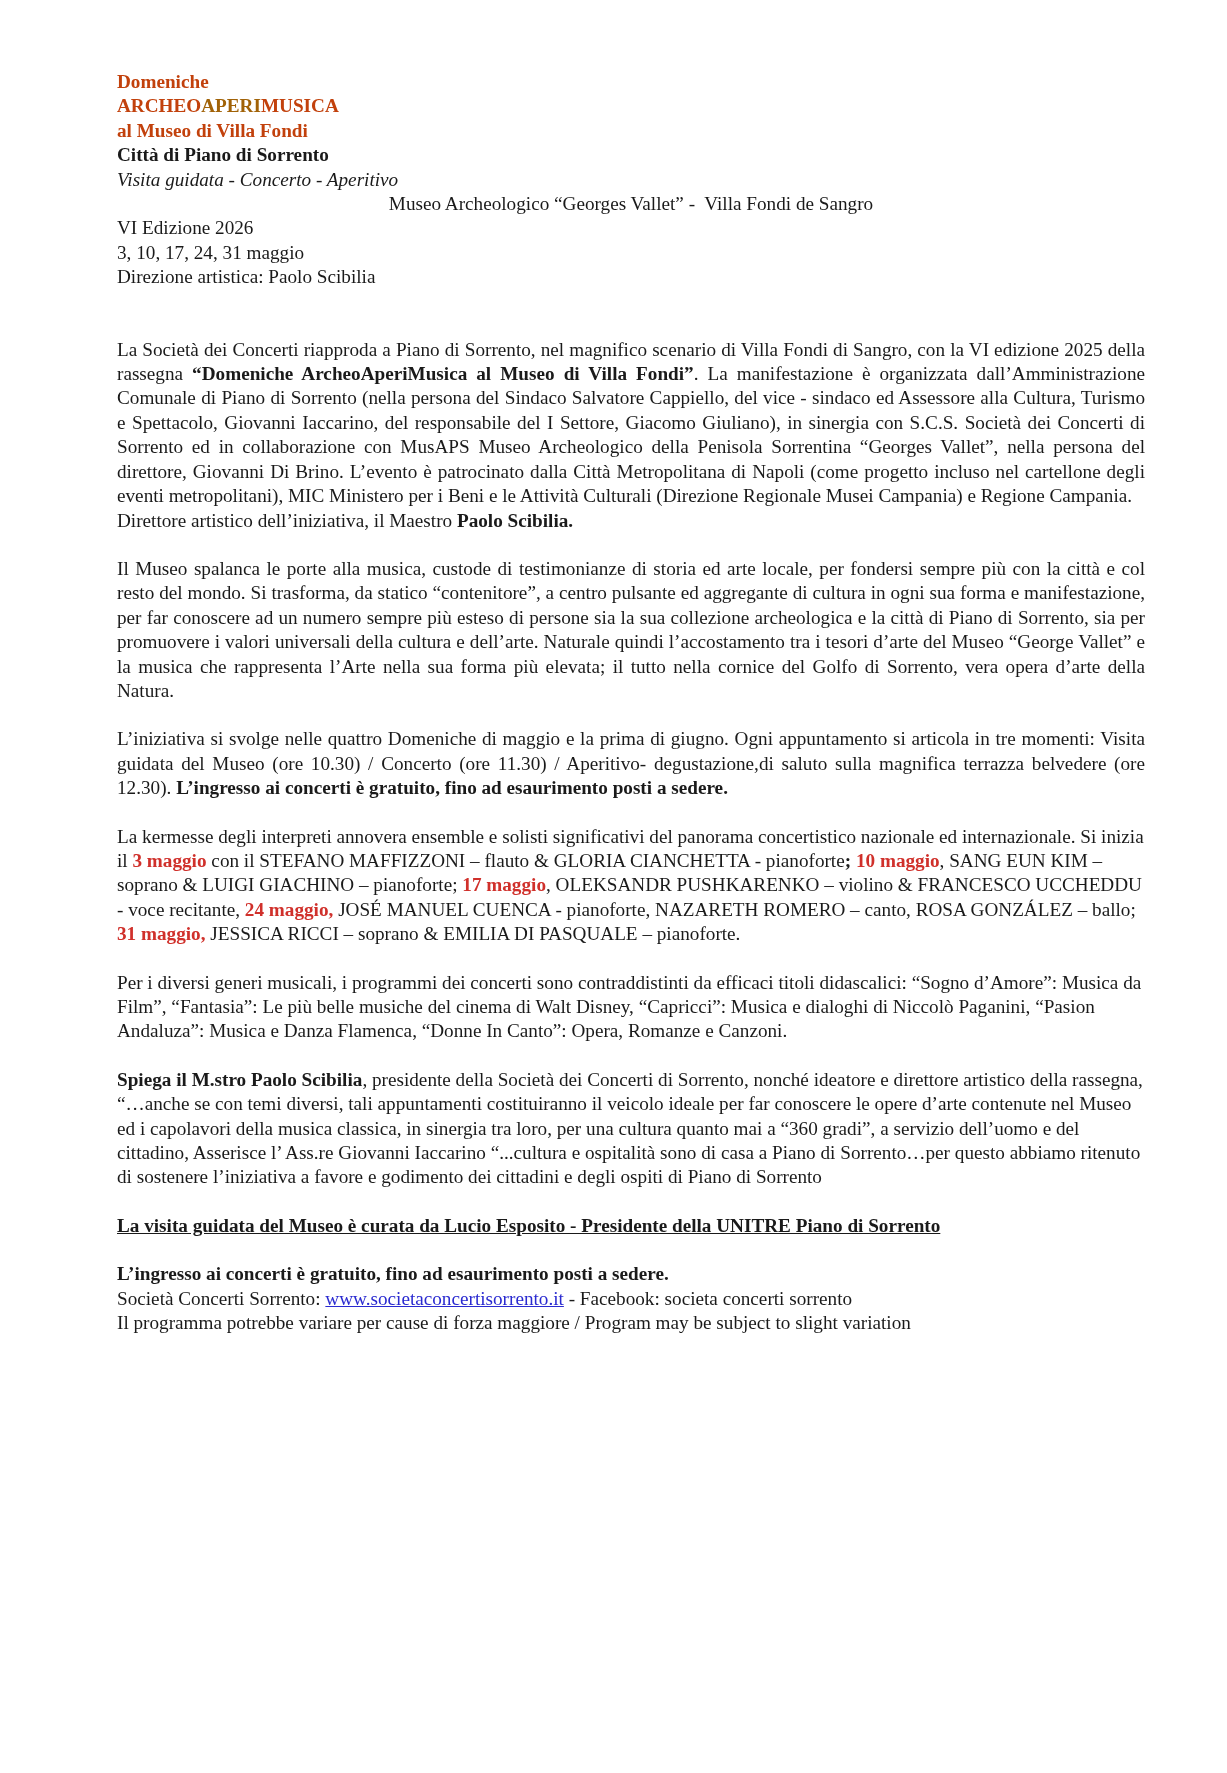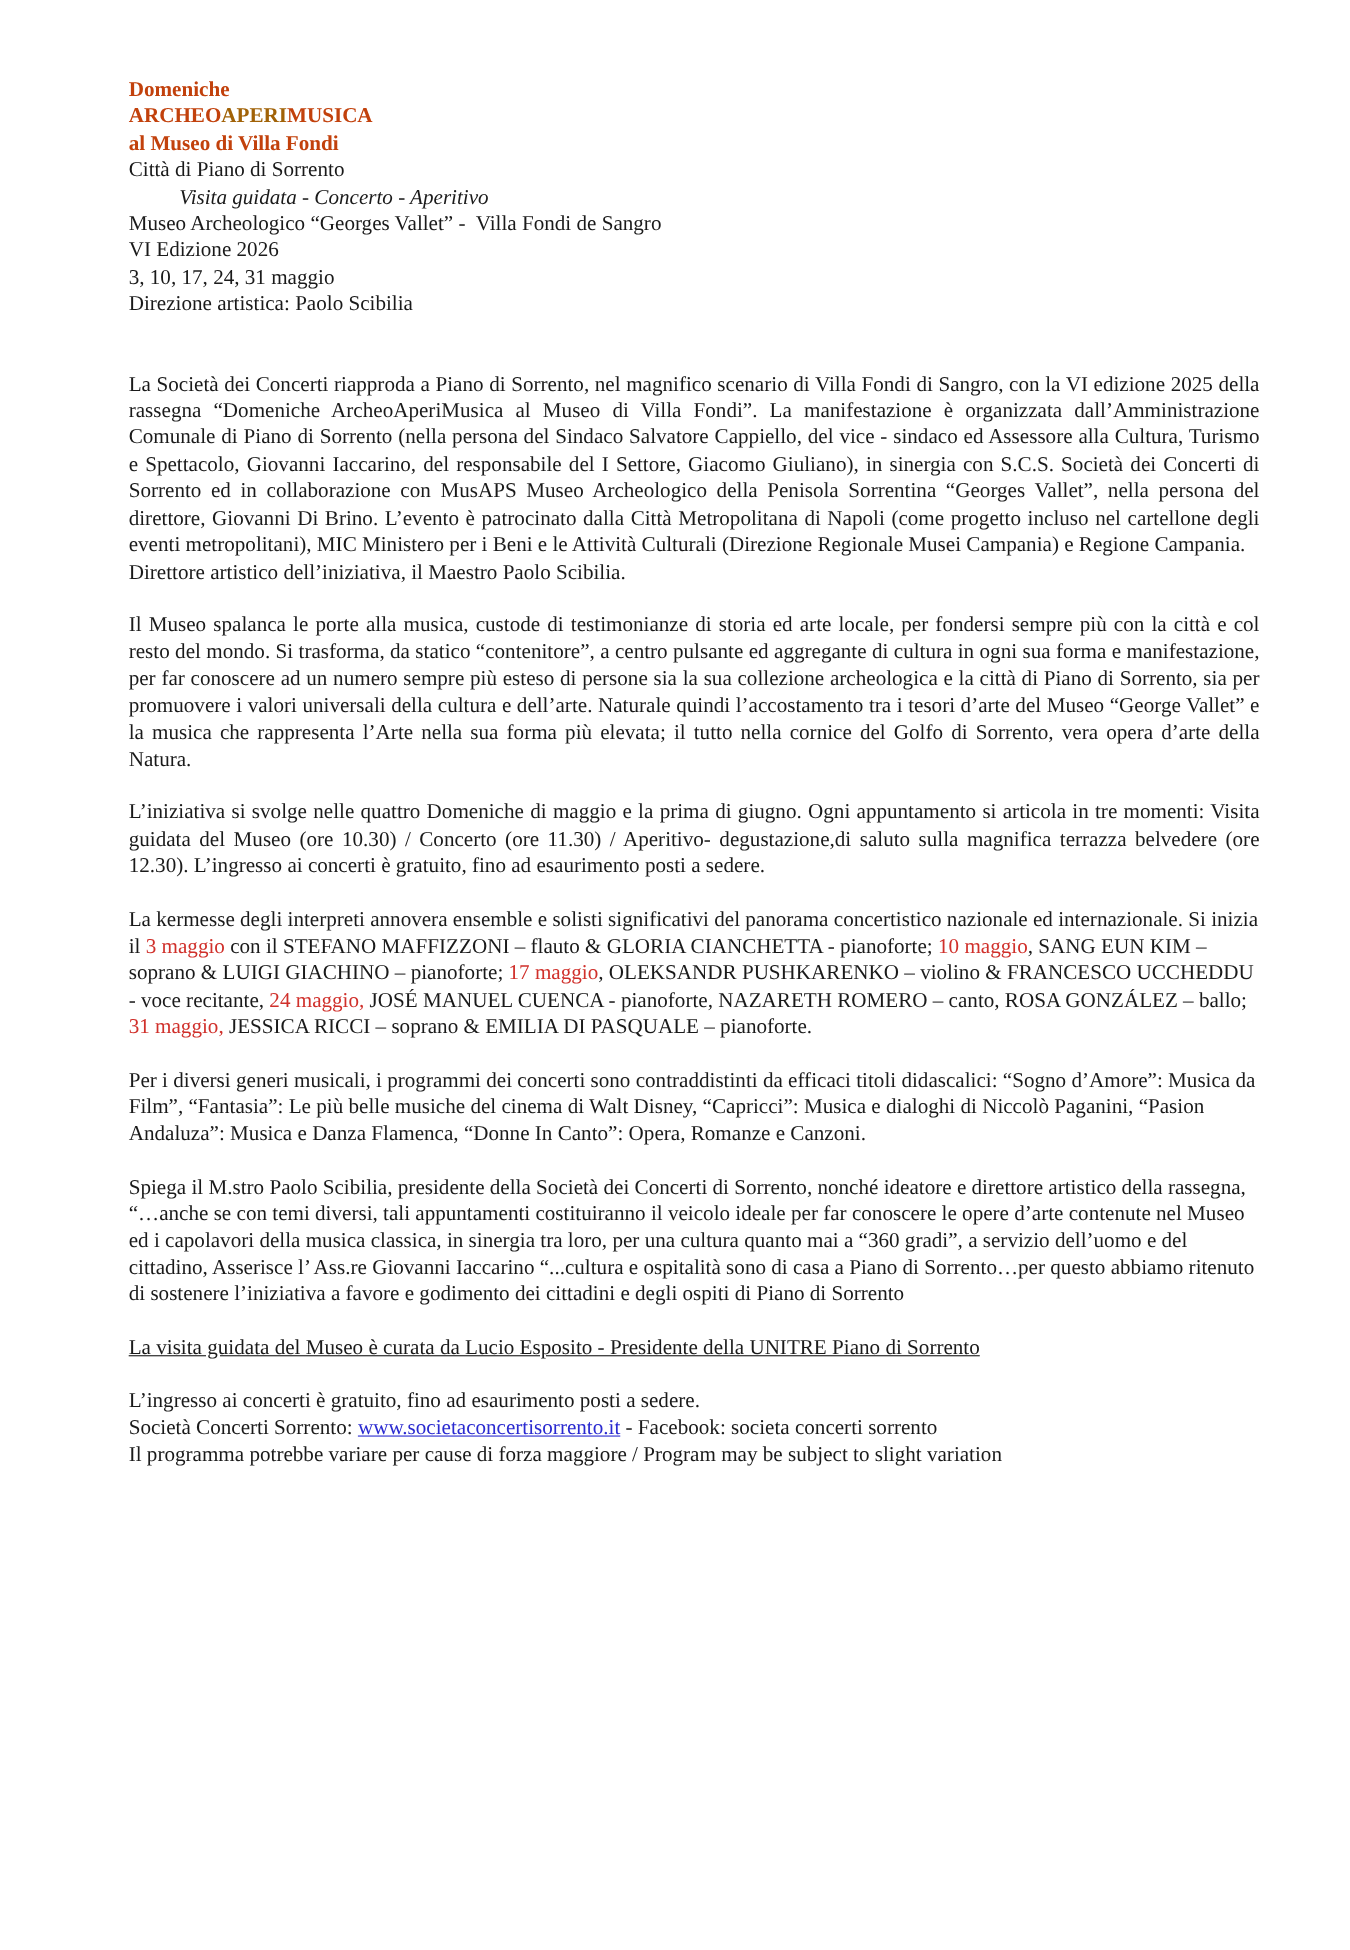--- a/index.html
+++ b/index.html
@@ -17,22 +17,22 @@
     }
     .page {
       position: absolute;
       left: 117px;
       top: 70px;
       width: 1028px;
       font-size: 19.2px;
       line-height: 24.4px;
     }
     .red { color: #d0302b; }
-    .b { font-weight: normal; }
-    .i { font-style: italic; margin-left: 46px; }
+    .b { font-weight: bold; }
+    .i { font-style: italic; }
     .header-line { display: block; white-space: nowrap; }
     .head-red { color: #c2410c; font-weight: bold; }
     .head-black { color: #a16207; font-weight: bold; }
     .gap-big { height: 48px; }
     .gap { height: 24px; }
     p {
       margin: 0;
     }
     .justify {
       text-align: justify;
@@ -50,21 +50,21 @@
 <body>
 
 <div class="page">
 
   <div>
     <span class="header-line head-red">Domeniche</span>
     <span class="header-line"><span class="head-red">ARCHEO</span><span class="head-black">APERI</span><span class="head-red">MUSICA</span></span>
     <span class="header-line head-red">al Museo di Villa Fondi</span>
     <span class="header-line b">Città di Piano di Sorrento</span>
     <span class="header-line i">Visita guidata - Concerto - Aperitivo</span>
-    <span class="header-line" style="white-space: pre;">Museo Archeologico “Georges Vallet” -  Villa Fondi de Sangro</span>
+    <span class="header-line" style="white-space: pre; text-align: center;">Museo Archeologico “Georges Vallet” -  Villa Fondi de Sangro</span>
     <span class="header-line">VI Edizione 2026</span>
     <span class="header-line">3, 10, 17, 24, 31 maggio</span>
     <span class="header-line">Direzione artistica: Paolo Scibilia</span>
   </div>
 
   <div class="gap-big"></div>
 
   <p class="justify"><span>La Società dei Concerti riapproda a Piano di Sorrento, nel magnifico scenario di Villa Fondi di Sangro, con la  VI edizione 2025 della rassegna </span><span class="b">“Domeniche ArcheoAperiMusica al Museo di Villa Fondi”</span><span>. La manifestazione è organizzata dall’Amministrazione Comunale di Piano di Sorrento (nella persona del Sindaco Salvatore Cappiello, del vice - sindaco ed Assessore alla Cultura, Turismo e Spettacolo, Giovanni Iaccarino, del responsabile del I Settore, Giacomo Giuliano), in sinergia con S.C.S. Società dei Concerti di Sorrento ed in collaborazione con MusAPS Museo Archeologico della Penisola Sorrentina “Georges Vallet”, nella persona del direttore, Giovanni Di Brino. L’evento è patrocinato dalla Città Metropolitana di Napoli (come progetto incluso nel cartellone degli eventi metropolitani), MIC Ministero per i Beni e le Attività Culturali (Direzione Regionale Musei Campania) e Regione Campania.</span></p>
   <p><span>Direttore artistico dell’iniziativa, il Maestro </span><span class="b">Paolo Scibilia.</span></p>
 

